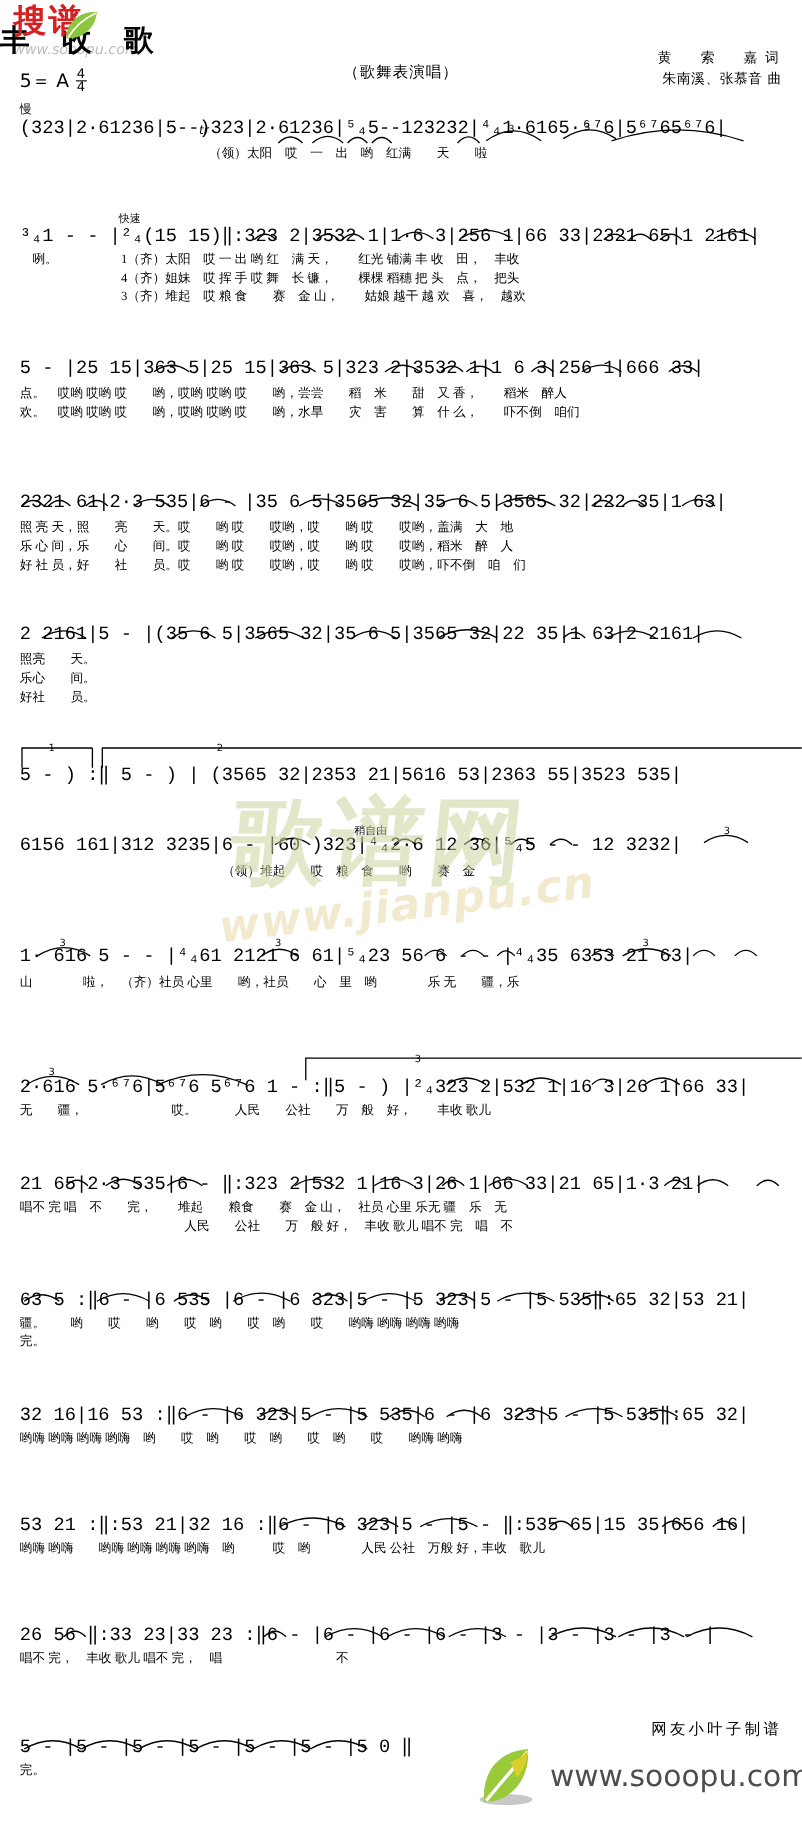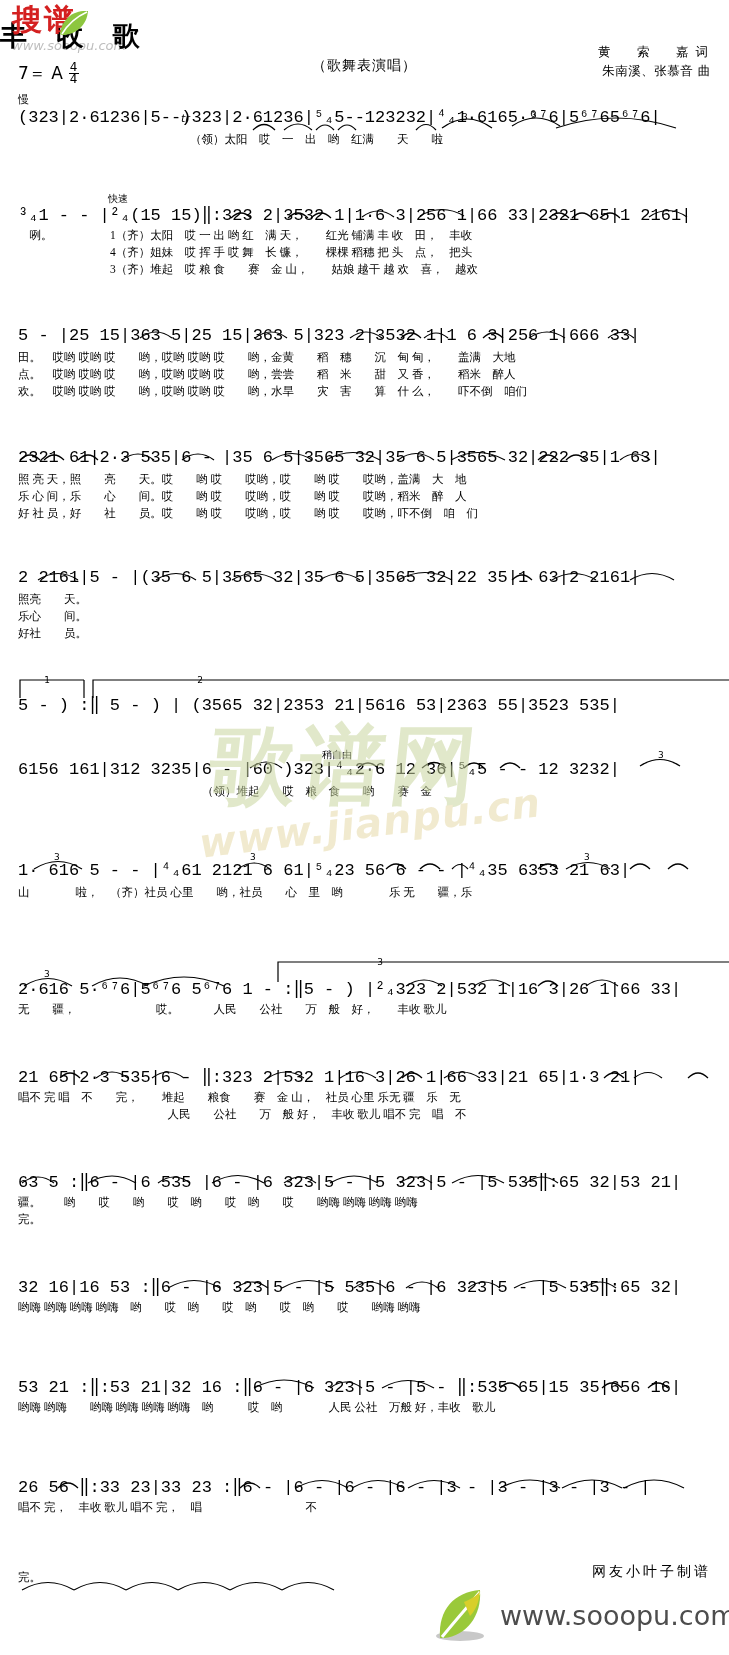--- a/index.html
+++ b/index.html
@@ -239,21 +239,21 @@
 
   <div class="title">丰 收 歌</div>
   <div class="subtitle">（歌舞表演唱）</div>
 
   <div class="credits">
     <div class="c-line1">黄　索　嘉词</div>
     <div class="c-line2">朱南溪、张慕音 曲</div>
   </div>
 
   <div class="keysig">
-    <span>7＝ A</span>
+    <span>5＝ A</span>
     <span class="frac">
       <span class="num">4</span>
       <span class="den">4</span>
     </span>
   </div>
 
   <div class="tempo-slow">慢</div>
 
   <div class="watermark">
     <div class="wm-chars">歌谱网</div>
@@ -315,23 +315,20 @@
       <path d="M255 18 q16 -12 32 0" stroke="#000" fill="none" stroke-width="1.2"></path>
       <path d="M350 18 q16 -12 32 0" stroke="#000" fill="none" stroke-width="1.2"></path>
       <path d="M401 18 q10 -10 20 0" stroke="#000" fill="none" stroke-width="1.2"></path>
       <path d="M424 18 q12 -10 24 0" stroke="#000" fill="none" stroke-width="1.2"></path>
       <path d="M483 18 q10 -10 20 0" stroke="#000" fill="none" stroke-width="1.2"></path>
       <path d="M529 18 q18 -12 36 0" stroke="#000" fill="none" stroke-width="1.2"></path>
       <path d="M608 18 q13 -11 26 0" stroke="#000" fill="none" stroke-width="1.2"></path>
     </svg>
     <div class="notes-row" style="margin-top:6px">
       <span class="txt">5 - |25 15|363 5|25 15|363 5|323 2|3532 1|1 6 3|256 1|666 33|</span>
-    </div>
-    <div class="lyric-row">
-      <span class="txt">田。　哎哟 哎哟 哎　　哟，哎哟 哎哟 哎　　哟，金黄　　稻　穗　　沉　甸 甸，　　盖满　大地</span>
     </div>
     <div class="lyric-row">
       <span class="txt">点。　哎哟 哎哟 哎　　哟，哎哟 哎哟 哎　　哟，尝尝　　稻　米　　甜　又 香，　　稻米　醉人</span>
     </div>
     <div class="lyric-row">
       <span class="txt">欢。　哎哟 哎哟 哎　　哟，哎哟 哎哟 哎　　哟，水旱　　灾　害　　算　什 么，　　吓不倒　咱们</span>
     </div>
   </div>
 
   <div class="system" style="top:440px">
@@ -568,20 +565,23 @@
 
   <div class="system" style="top:1570px">
     <svg class="arc-layer" height="26">
       <path d="M22 20 q26 -15 52 0" stroke="#000" fill="none" stroke-width="1.2"></path>
       <path d="M74 20 q26 -15 52 0" stroke="#000" fill="none" stroke-width="1.2"></path>
       <path d="M126 20 q26 -15 52 0" stroke="#000" fill="none" stroke-width="1.2"></path>
       <path d="M178 20 q26 -15 52 0" stroke="#000" fill="none" stroke-width="1.2"></path>
       <path d="M230 20 q26 -15 52 0" stroke="#000" fill="none" stroke-width="1.2"></path>
       <path d="M282 20 q26 -15 52 0" stroke="#000" fill="none" stroke-width="1.2"></path>
     </svg>
+    <div class="notes-row" style="margin-top:8px">
+      <span class="txt">5 - |5 - |5 - |5 - |5 - |5 - |5 0 ‖</span>
+    </div>
     <div class="lyric-row">
       <span class="txt">完。</span>
     </div>
   </div>
 
   <div class="footer-credit">网友小叶子制谱</div>
   <div class="footer-logo">
     <svg class="footer-leaf" viewBox="0 0 64 56">
       <ellipse cx="30" cy="48" rx="24" ry="5" fill="#c8c8c8"></ellipse>
       <path d="M10 50 C8 22 24 4 50 2 C52 28 36 48 14 50 Z" fill="#9ac93a"></path>

